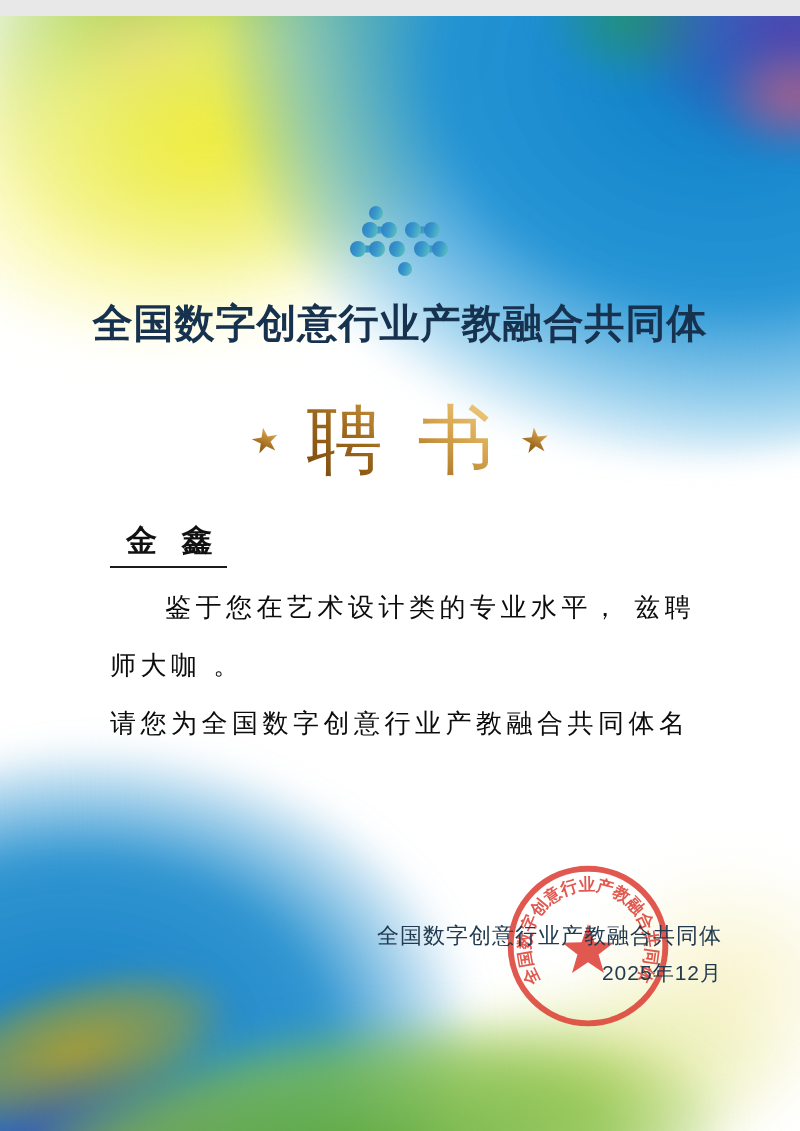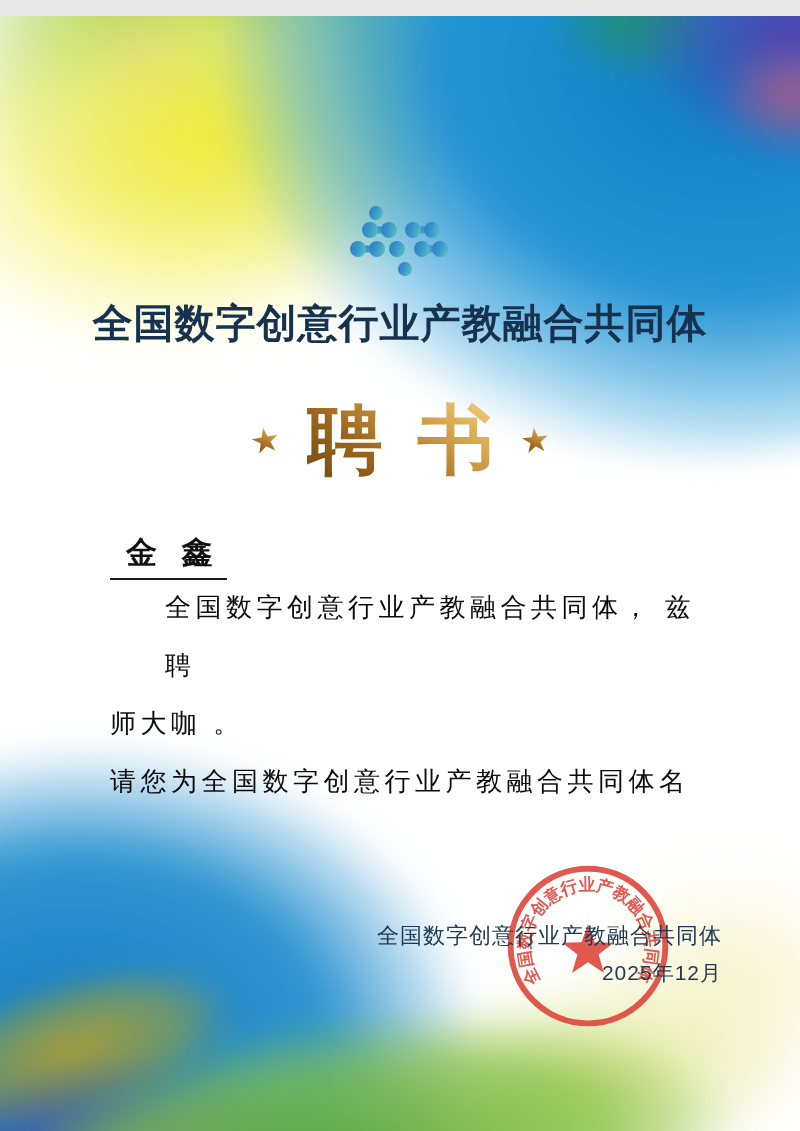--- a/index.html
+++ b/index.html
@@ -53,28 +53,28 @@
   }
   .pinshu-row {
     position:absolute; left:0; right:0; top:372px; height:104px; z-index:5;
     display:flex; justify-content:center; align-items:center; gap:26px;
   }
   .gold-text {
     background:linear-gradient(215deg, #f2d083 0%, #d5a24b 30%, #9c671c 65%, #7a4a0e 100%);
     -webkit-background-clip:text; background-clip:text; color:transparent;
   }
   .pinshu {
-    font-family:"Liberation Serif", serif; font-weight:700; font-size:76px;
+    font-family:"Liberation Serif", serif; font-weight:400; font-size:76px;
     white-space:pre; word-spacing:16px; line-height:1;
   }
   .star { font-size:34px; line-height:1; }
   .star-left  { transform:rotate(-10deg); }
   .star-right { transform:rotate(-6deg); }
 
-  .recipient { position:absolute; left:110px; top:516px; z-index:5; display:flex; align-items:flex-end; color:#111; }
+  .recipient { position:absolute; left:110px; top:504px; z-index:5; display:flex; align-items:flex-end; color:#111; }
   .name-underline {
     font-size:31px; font-weight:700; letter-spacing:8px;
     border-bottom:2px solid #1b1b1b; padding:0 6px 4px 16px; min-width:80px;
   }
   .salutation { font-size:29px; margin-left:2px; padding-bottom:2px; }
 
   .body-text { position:absolute; left:110px; top:562px; width:588px; z-index:5; }
   .body-line { font-size:26px; letter-spacing:4.5px; line-height:58px; color:#0c0c0c; }
   .body-line.indent { padding-left:55px; }
 
@@ -136,21 +136,21 @@
     <span class="star star-left gold-text">★</span>
     <span class="pinshu gold-text">聘 书</span>
     <span class="star star-right gold-text">★</span>
   </div>
 
   <div class="recipient">
     <span class="name-underline">金 鑫</span>
   </div>
 
   <div class="body-text">
-    <div class="body-line indent">全国数字创意行业产教融合共同体， 兹聘</div>
+    <div class="body-line indent">鉴于您在艺术设计类的专业水平， 兹聘</div>
     <div class="body-line">师大咖 。</div>
     <div class="body-line">请您为全国数字创意行业产教融合共同体名</div>
   </div>
 
   <svg class="stamp" viewBox="0 0 200 200">
     <defs>
       <path id="sealArc" d="M 44,141 A 68,68 0 1 1 156,141" fill="none"></path>
     </defs>
     <circle cx="100" cy="100" r="91" fill="none" stroke="#dd4238" stroke-width="7"></circle>
     <text font-size="20" font-weight="bold" fill="#dd4238" font-family="Liberation Sans, sans-serif">

